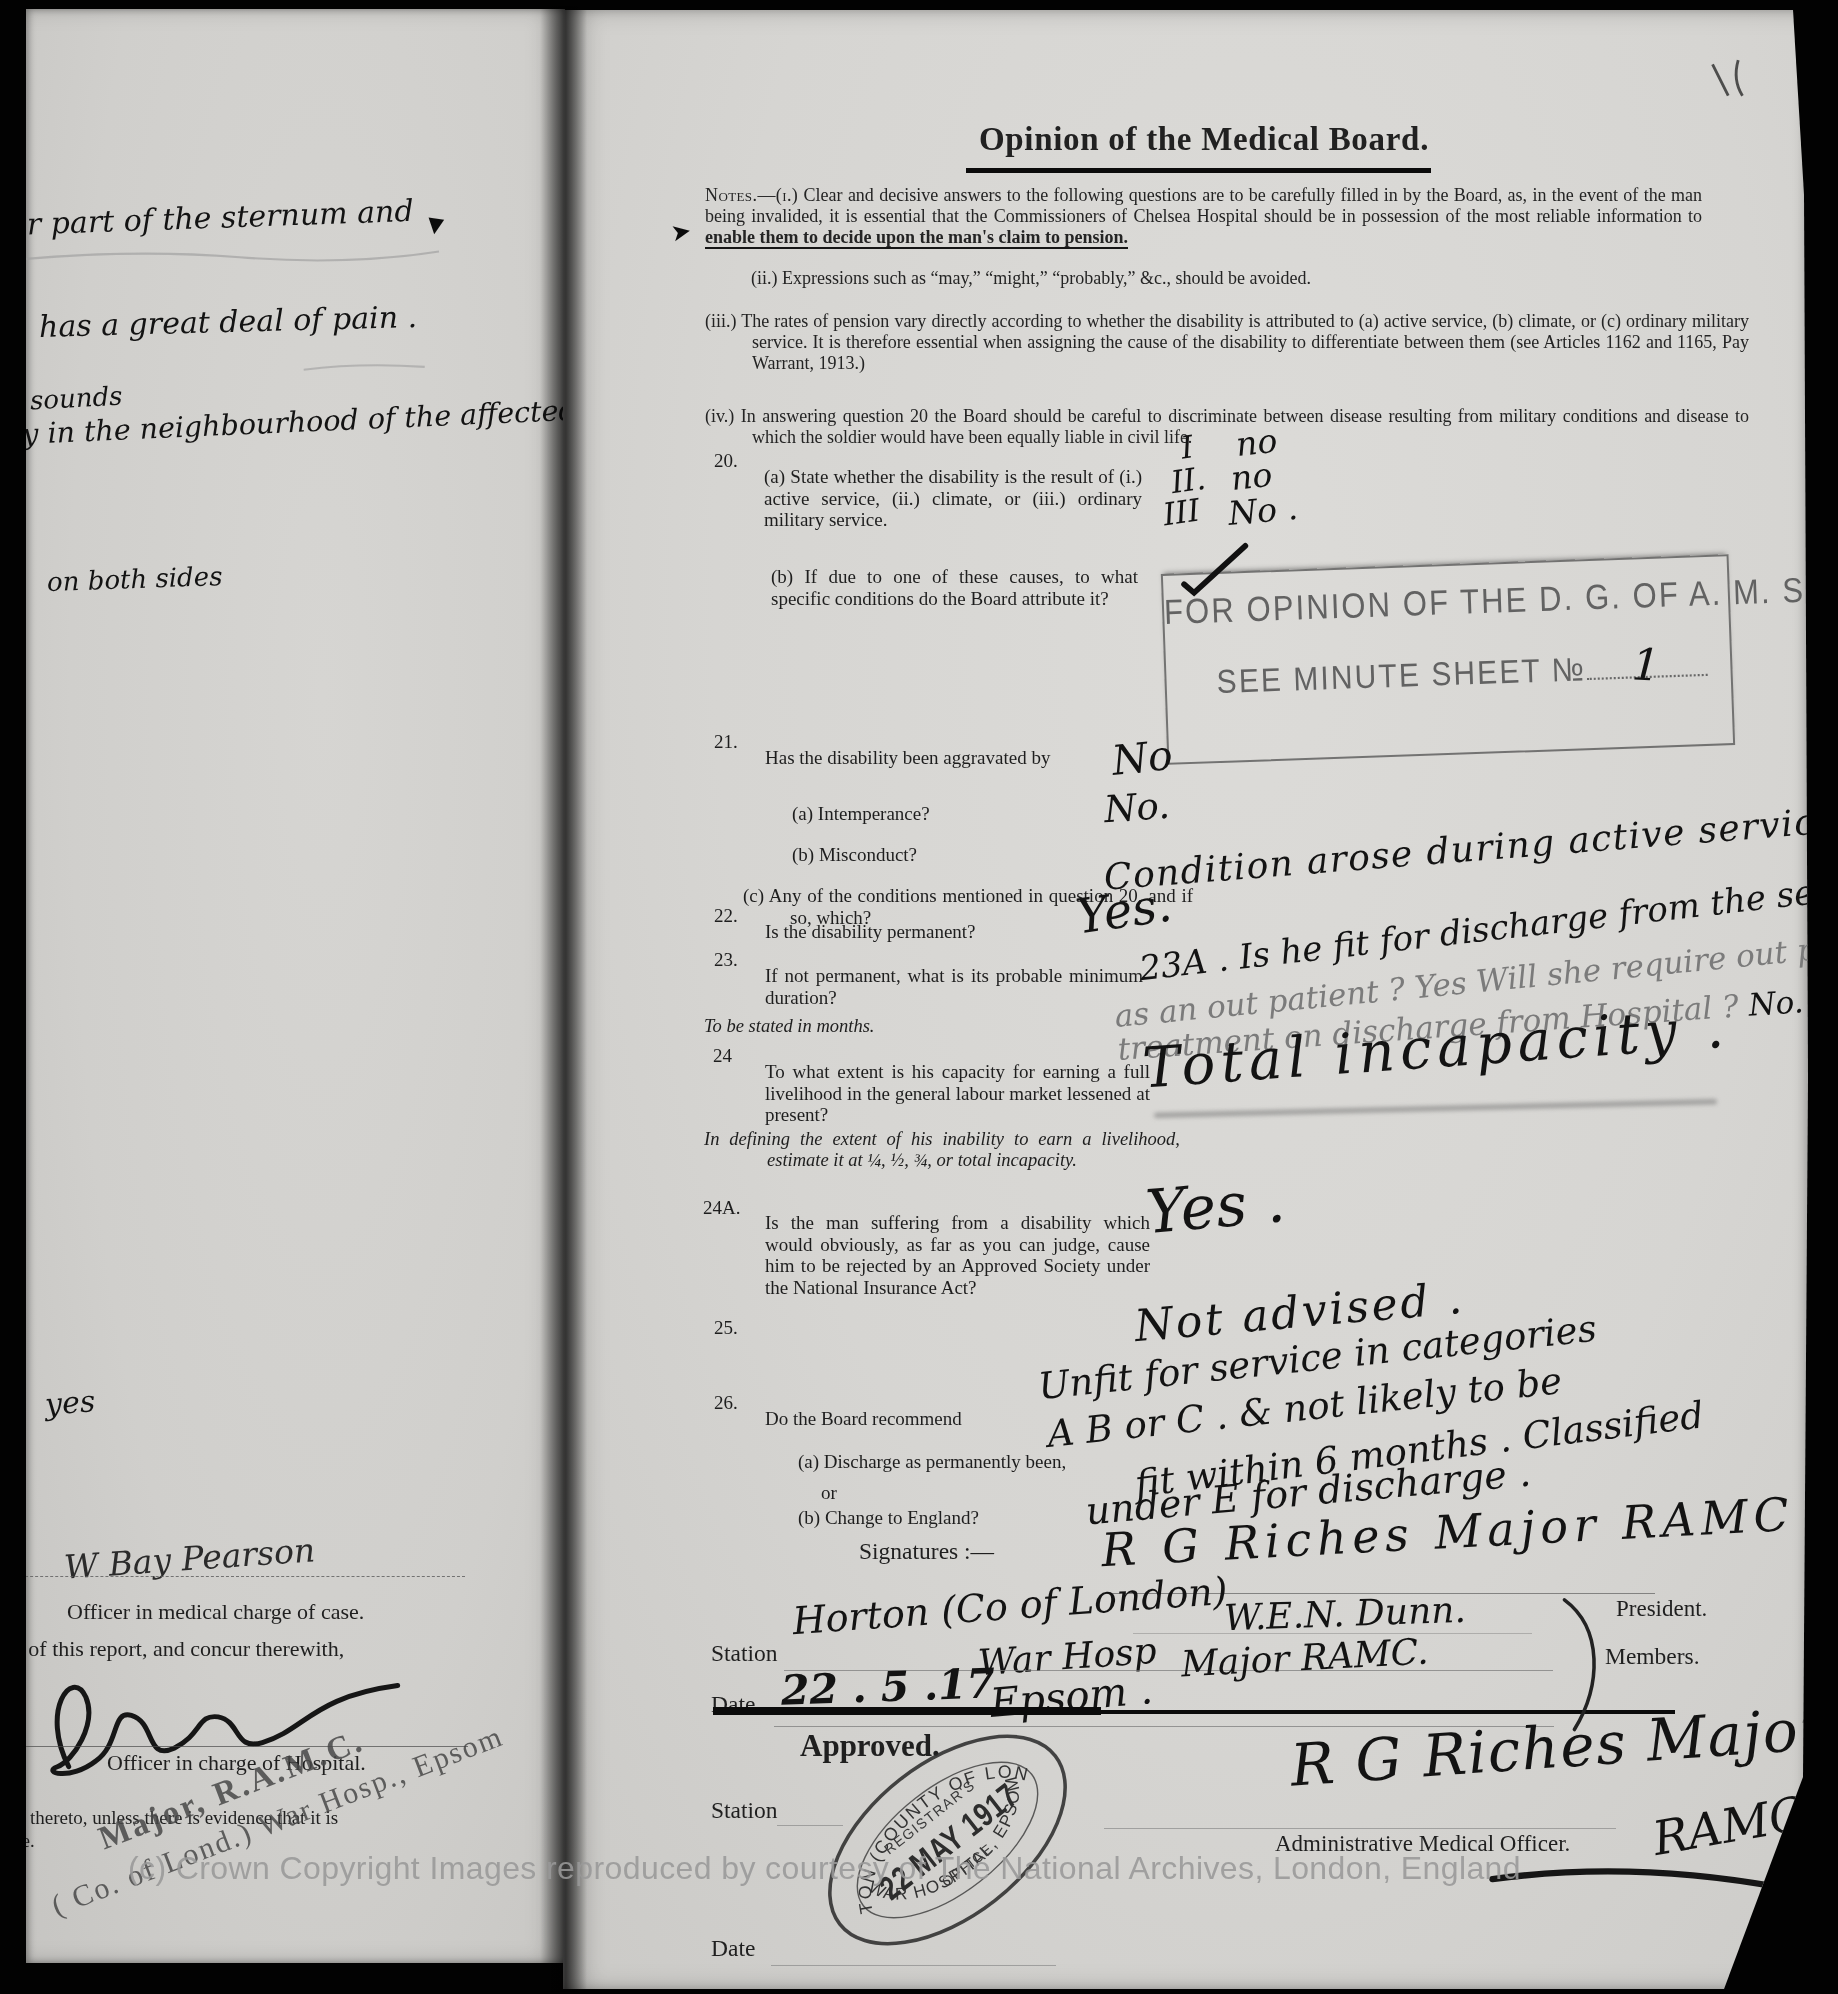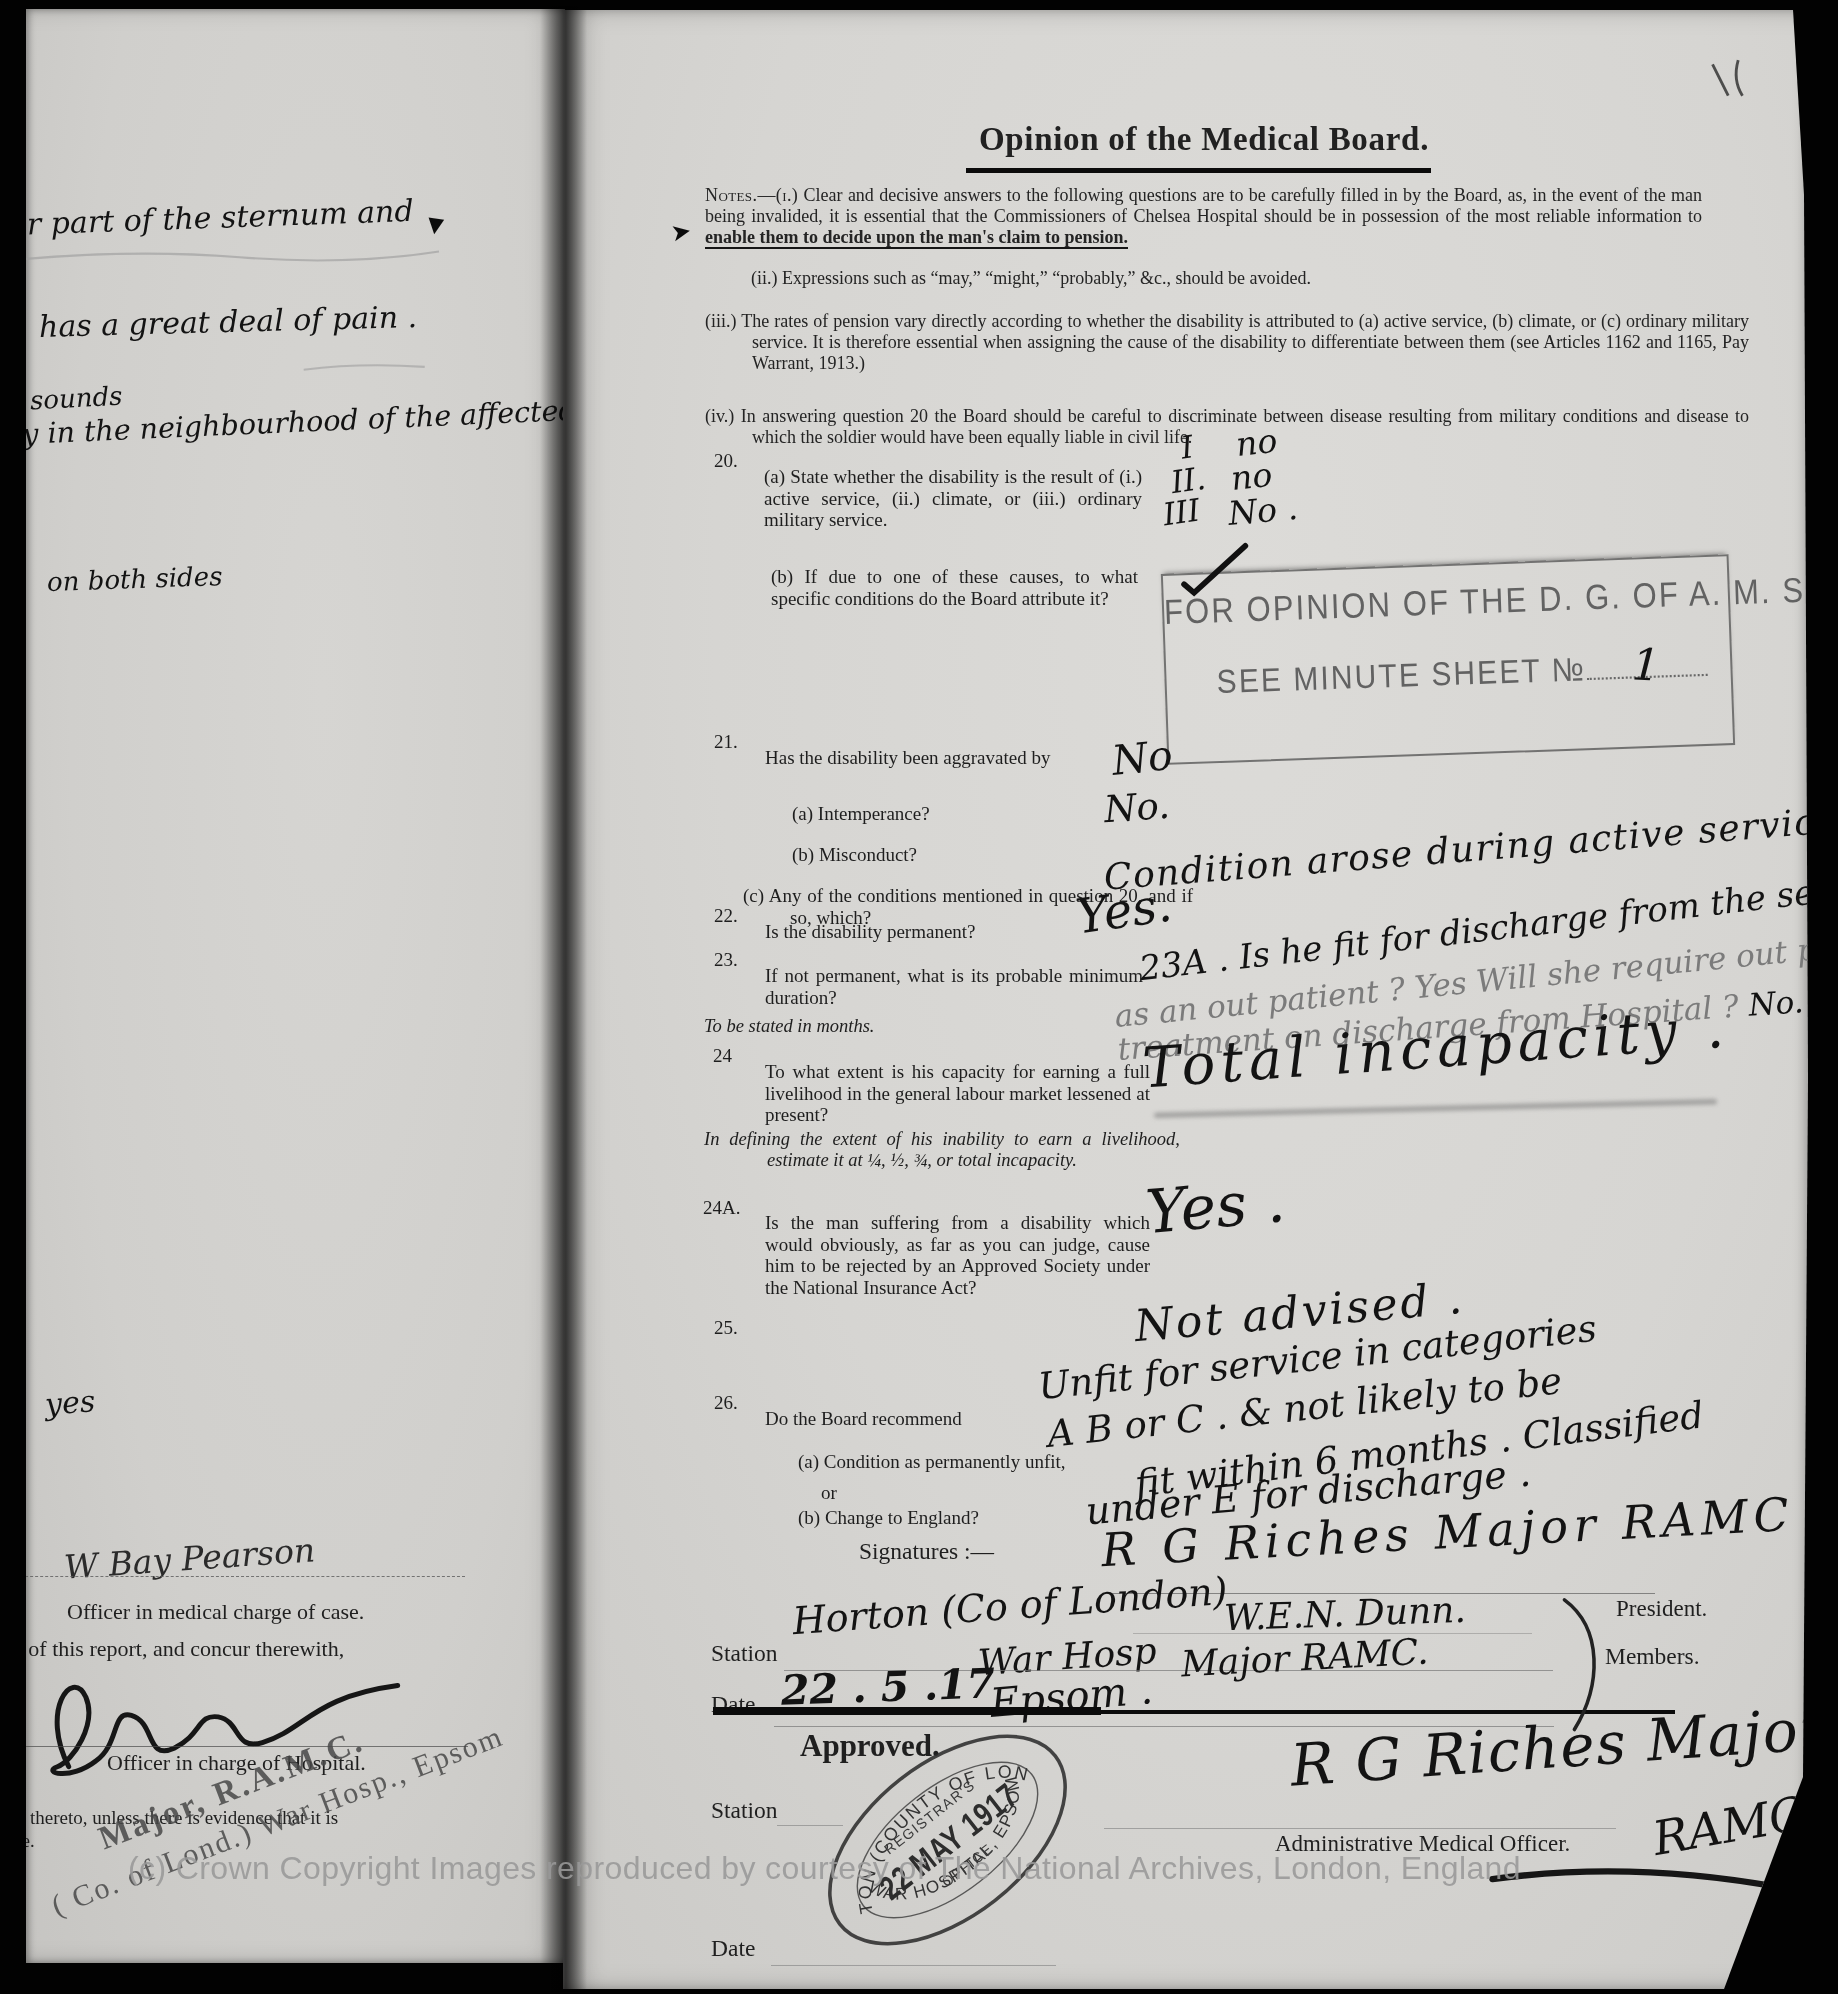--- a/index.html
+++ b/index.html
@@ -140,21 +140,21 @@
 
     <span class="qnum" style="left:140px;top:1187px;">24A.</span>
     <div class="q" style="left:202px;top:1186px;width:385px;">Is the man suffering from a disability which would obviously, as far as you can judge, cause him to be rejected by an Approved Society under the National Insurance Act?</div>
     <span class="hw" style="left:583px;top:1166px;font-size:60px;transform:rotate(-5deg);">Yes  .</span>
 
     <span class="qnum" style="left:151px;top:1307px;">25.</span>
     <span class="hw" style="left:571px;top:1280px;font-size:44px;letter-spacing:2.8px;transform:rotate(-5deg);">Not advised .</span>
 
     <span class="qnum" style="left:151px;top:1382px;">26.</span>
     <div class="q nowrapq" style="left:202px;top:1382px;">Do the Board recommend</div>
-    <div class="q nowrapq" style="left:235px;top:1425px;">(a) Condition as permanently unfit,</div>
+    <div class="q nowrapq" style="left:235px;top:1425px;">(a) Discharge as permanently been,</div>
     <div class="q nowrapq" style="left:258px;top:1456px;">or</div>
     <div class="q nowrapq" style="left:235px;top:1481px;">(b) Change to England?</div>
     <span class="hw" style="left:474px;top:1329px;font-size:37px;transform:rotate(-6deg);">Unfit for service in categories</span>
     <span class="hw" style="left:483px;top:1379px;font-size:37px;transform:rotate(-6deg);">A B or C . &amp; not likely to be</span>
     <span class="hw" style="left:570px;top:1421px;font-size:37px;transform:rotate(-7deg);">fit within 6 months . Classified</span>
     <span class="hw" style="left:522px;top:1463px;font-size:38px;transform:rotate(-5deg);">under E for discharge .</span>
 
     <span class="lbl" style="left:296px;top:1528px;font-size:23.5px;font-weight:normal;">Signatures :—</span>
     <span class="hw" style="left:538px;top:1499px;font-size:46px;letter-spacing:5.7px;transform:rotate(-3deg);">R G Riches Major RAMC</span>
     <div class="line" style="left:543px;top:1583px;width:549px;height:0.7px;background:#5f5f5f;"></div>

